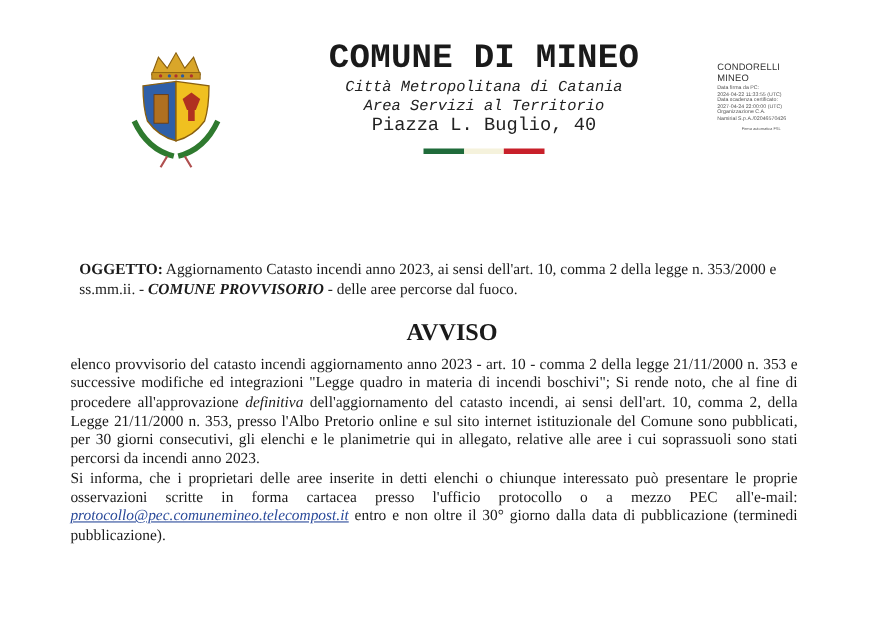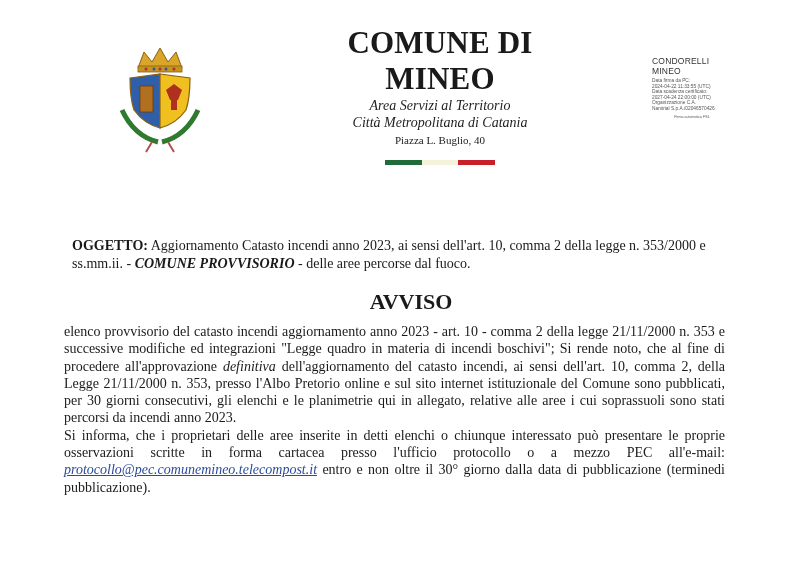--- a/index.html
+++ b/index.html
@@ -1,21 +1,21 @@
 <!DOCTYPE html>
 <html><head>
 <meta charset="utf-8">
 <style>
   html, body { margin:0; padding:0; background:#ffffff; }
   body { width:800px; height:565px; position:relative; overflow:hidden; font-family:"Liberation Serif", serif; color:#1a1a1a; }
   .crest { position:absolute; left:100px; top:38px; width:120px; height:120px; }
-  .header { position:absolute; left:290px; top:25px; width:300px; text-align:center; }
+  .header { position:absolute; left:290px; top:36px; width:300px; text-align:center;font-family:Liberation Mono, monospace; }
   .title { font-size:31px; font-weight:bold; letter-spacing:0.2px; line-height:36px; color:#1a1a1a; }
   .sub { font-style:italic; font-size:14px; line-height:17px; color:#222; }
-  .addr { font-size:11px; line-height:18px; color:#222; }
+  .addr { font-size:17px; line-height:18px; color:#222; }
   .flag { display:flex; width:110px; height:5px; margin:11px auto 0; }
   .flag span { flex:1; }
   .sig { position:absolute; left:624px; top:56px; width:80px; font-family:"Liberation Sans", sans-serif; color:#333;margin-left:28px; }
   .sig .name { font-size:8.5px; line-height:10px; letter-spacing:0.2px; }
   .sig .small { font-size:4.8px; line-height:5.6px; color:#555; margin-top:2px; }
   .sig .tiny { font-size:3.6px; text-align:center; color:#555; margin-top:3px; }
   .oggetto { position:absolute; left:72px; top:237px; width:660px; font-size:14px; line-height:18px; }
   .oggetto b { font-weight:bold; }
   .avviso { position:absolute; left:0; width:800px; top:289px; text-align:center; font-weight:bold; font-size:22px; line-height:26px;padding-left:11px; }
   .body { position:absolute; left:64px; top:323px; width:661px; font-size:14px; line-height:17.3px; text-align:justify; }
@@ -43,22 +43,22 @@
     <rect x="71" y="62" width="6" height="10" fill="#b03020"></rect>
 
     <path d="M22 72 Q34 98 58 104" fill="none" stroke="#2f7a2f" stroke-width="5"></path>
     <path d="M98 72 Q86 98 62 104" fill="none" stroke="#2f7a2f" stroke-width="5"></path>
     <path d="M52 104 L46 114 M68 104 L74 114" stroke="#b05050" stroke-width="2"></path>
   </svg>
 </div>
 
 <div class="header">
   <div class="title">COMUNE DI MINEO</div>
+  <div class="sub">Città Metropolitana di Catania</div>
   <div class="sub">Area Servizi al Territorio</div>
-  <div class="sub">Città Metropolitana di Catania</div>
   <div class="addr">Piazza L. Buglio, 40</div>
   <div class="flag">
     <span style="background:#1f6b3a"></span>
     <span style="background:#f5f2dc"></span>
     <span style="background:#c8202a"></span>
   </div>
 </div>
 
 <div class="sig">
   <div class="name">CONDORELLI</div>

